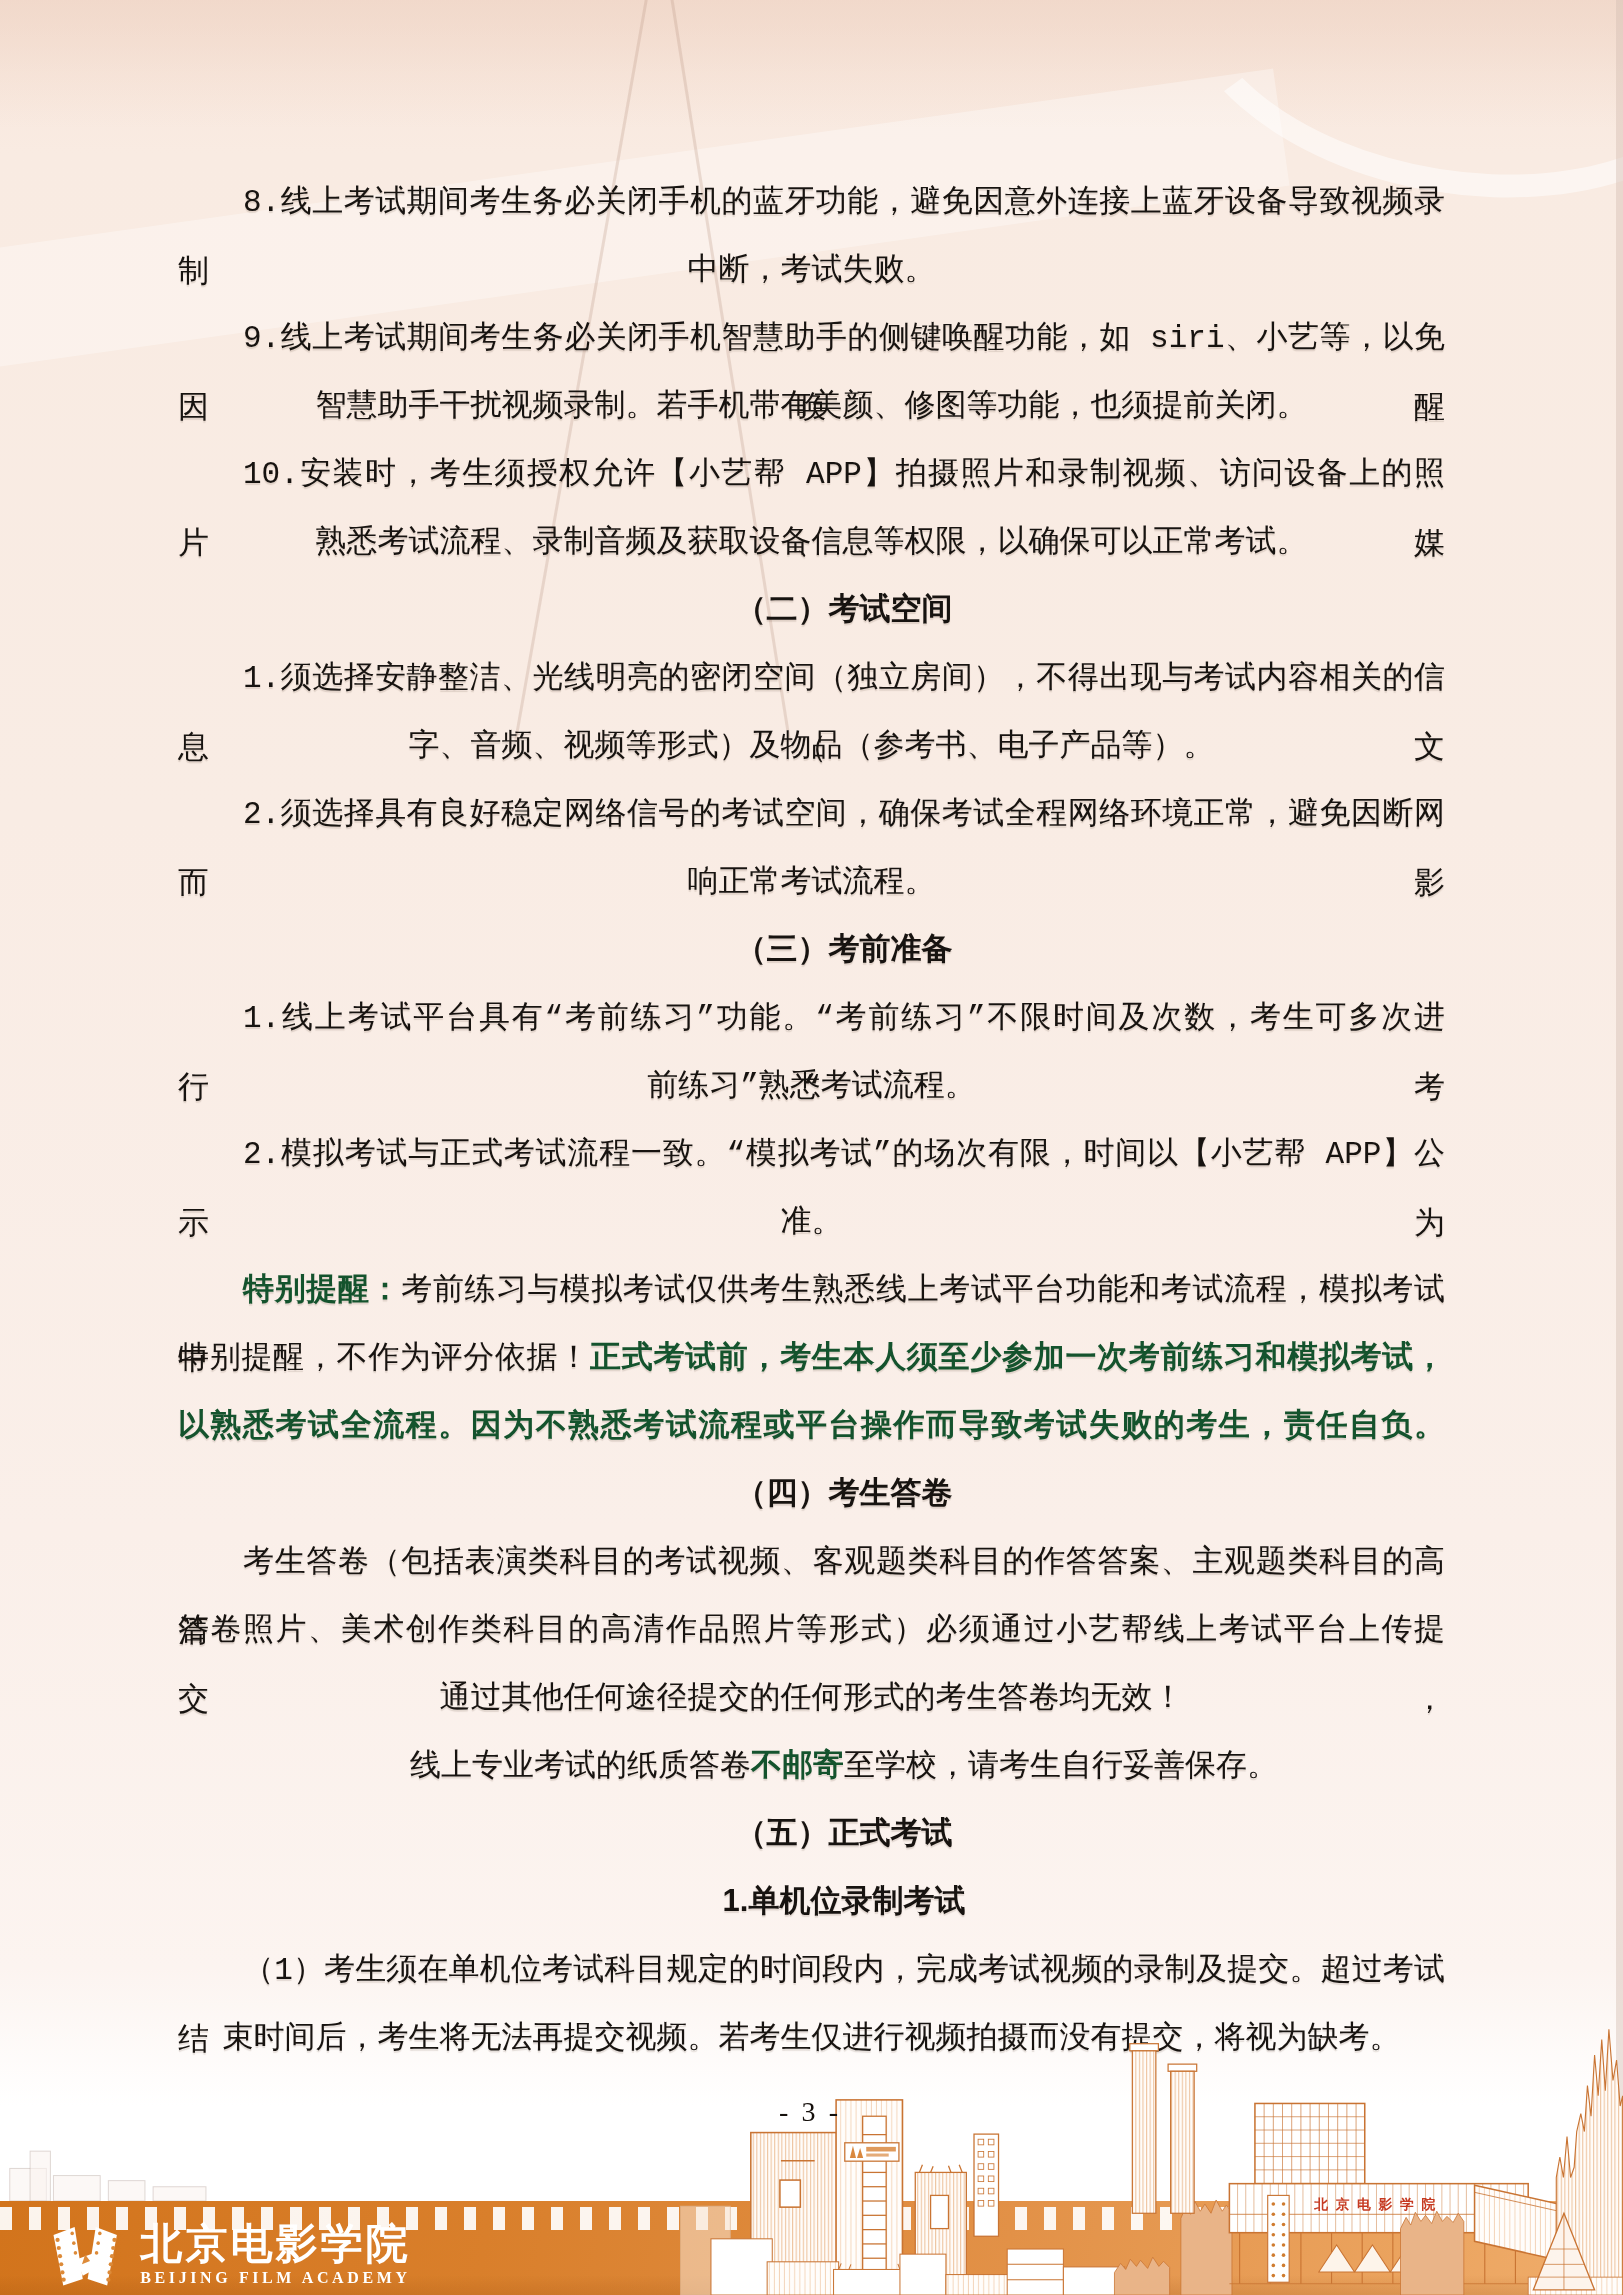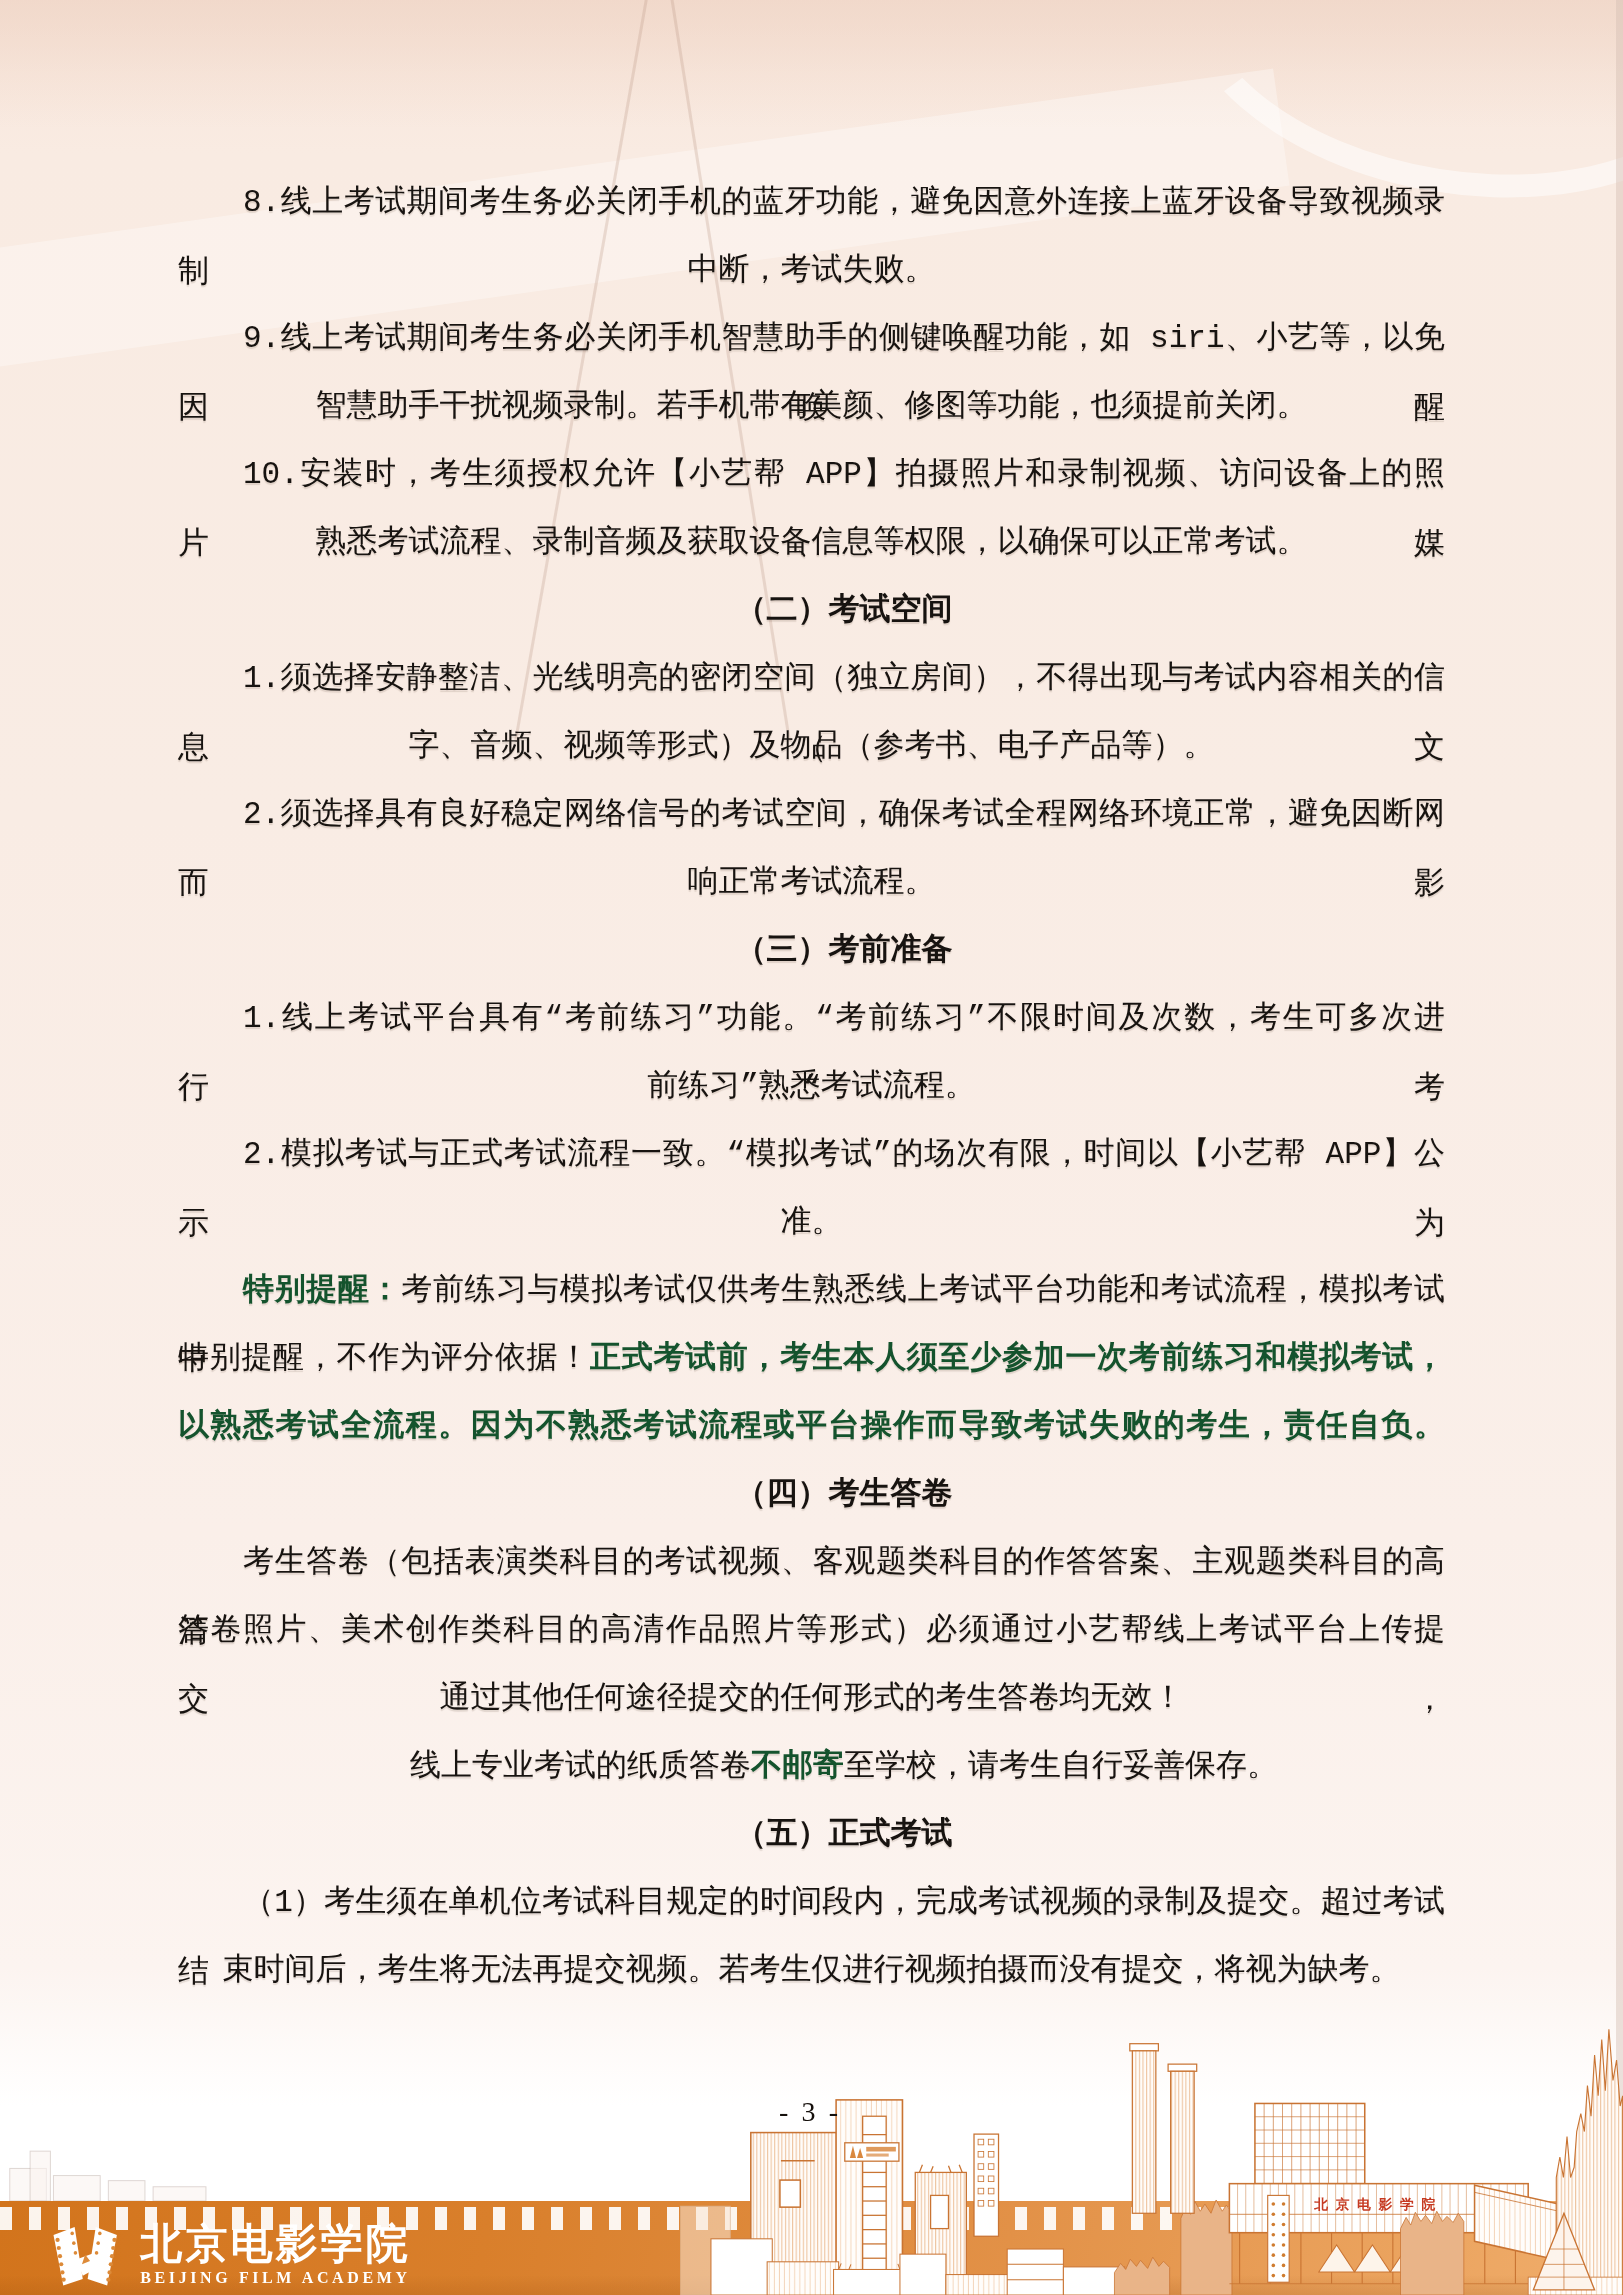--- a/index.html
+++ b/index.html
@@ -80,20 +80,21 @@
     <div class="line"><span class="seg-b">准。</span></div>
     <div class="line indent full"><span class="seg-r lead">特别提醒：</span><span class="seg-b">考前练习与模拟考试仅供考生熟悉线上考试平台功能和考试流程，模拟考试中</span></div>
     <div class="line full"><span class="seg-b">特别提醒，不作为评分依据！</span><span class="seg-r">正式考试前，考生本人须至少参加一次考前练习和模拟考试，</span></div>
     <div class="line full"><span class="seg-r">以熟悉考试全流程。因为不熟悉考试流程或平台操作而导致考试失败的考生，责任自负。</span></div>
     <div class="line indent"><span class="seg-h">（四）考生答卷</span></div>
     <div class="line indent full"><span class="seg-b lead">考生答卷（包括表演类科目的考试视频、客观题类科目的作答答案、主观题类科目的高清</span></div>
     <div class="line full"><span class="seg-b">答卷照片、美术创作类科目的高清作品照片等形式）必须通过小艺帮线上考试平台上传提交，</span></div>
     <div class="line"><span class="seg-b">通过其他任何途径提交的任何形式的考生答卷均无效！</span></div>
     <div class="line indent"><span class="seg-b">线上专业考试的纸质答卷</span><span class="seg-r">不邮寄</span><span class="seg-b">至学校，请考生自行妥善保存。</span></div>
     <div class="line indent"><span class="seg-h">（五）正式考试</span></div>
+    <div class="line indent"><span class="seg-h">1.单机位录制考试</span></div>
     <div class="line indent full"><span class="seg-b lead">（1）考生须在单机位考试科目规定的时间段内，完成考试视频的录制及提交。超过考试结</span></div>
     <div class="line"><span class="seg-b">束时间后，考生将无法再提交视频。若考生仅进行视频拍摄而没有提交，将视为缺考。</span></div>
   </div>
 
 <div class="pagenum">- 3 -</div>
 
 <svg class="faint-left" width="235" height="61" viewBox="0 0 460 120">
   <g fill="rgba(250,244,240,.6)" stroke="rgba(170,150,140,.35)" stroke-width="2">
     <rect x="18" y="52" width="72" height="64"></rect>
     <rect x="58" y="18" width="40" height="98"></rect>

